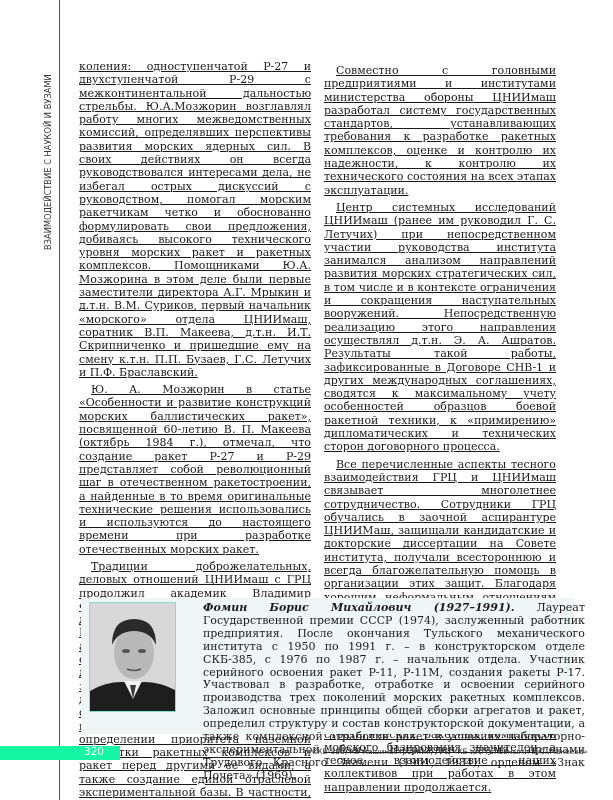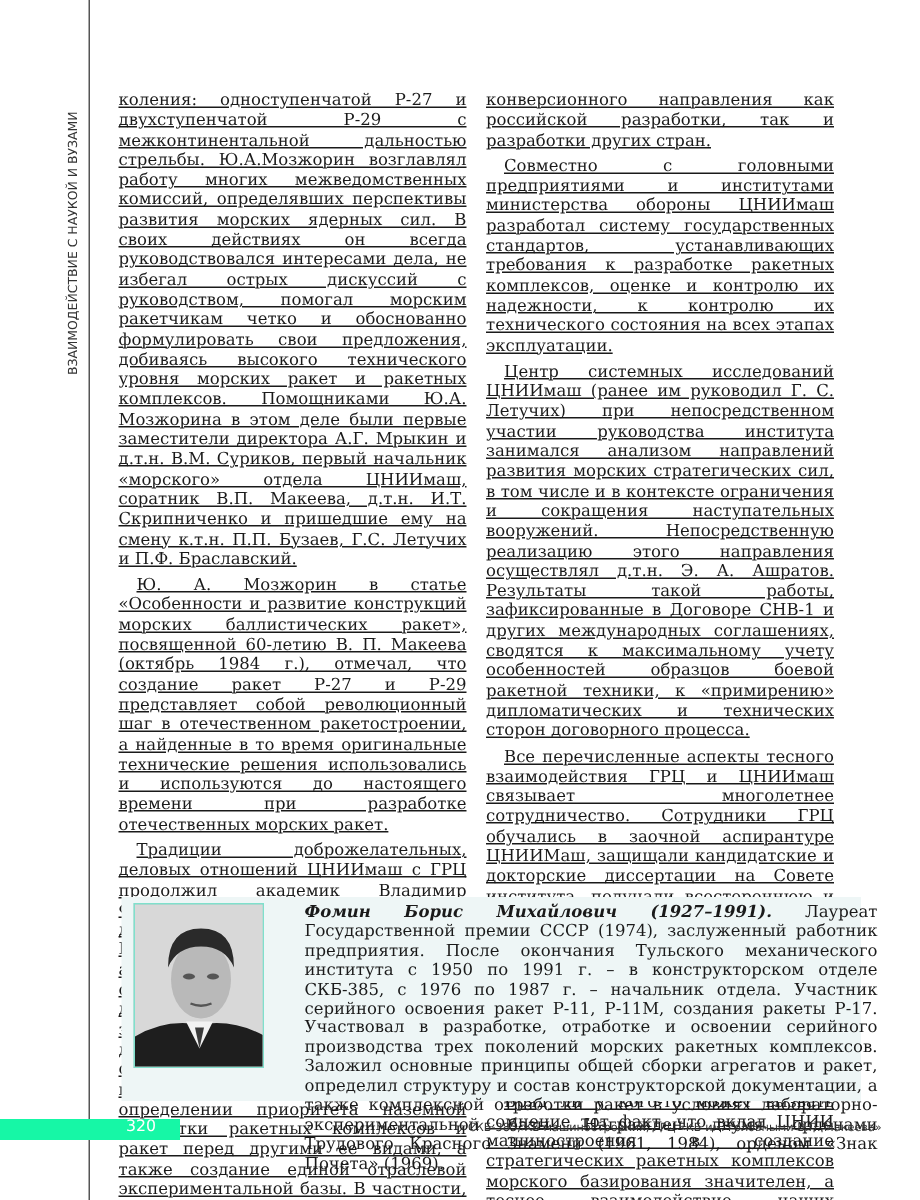--- a/index.html
+++ b/index.html
@@ -47,21 +47,20 @@
   <span>ВЗАИМОДЕЙСТВИЕ С НАУКОЙ И ВУЗАМИ</span>
 </div>
 
 <div class="col col-left">
   <p>коления: одноступенчатой Р-27 и двухступенчатой Р-29 с межконтинентальной дальностью стрельбы. Ю.А.Мозжорин возглавлял работу многих межведомственных комиссий, определявших перспективы развития морских ядерных сил. В своих действиях он всегда руководствовался интересами дела, не избегал острых дискуссий с руководством, помогал морским ракетчикам четко и обоснованно формулировать свои предложения, добиваясь высокого технического уровня морских ракет и ракетных комплексов. Помощниками Ю.А. Мозжорина в этом деле были первые заместители директора А.Г. Мрыкин и д.т.н. В.М. Суриков, первый начальник «морского» отдела ЦНИИмаш, соратник В.П. Макеева, д.т.н. И.Т. Скрипниченко и пришедшие ему на смену к.т.н. П.П. Бузаев, Г.С. Летучих и П.Ф. Браславский.</p>
   <p class="ind">Ю. А. Мозжорин в статье «Особенности и развитие конструкций морских баллистических ракет», посвященной 60-летию В. П. Макеева (октябрь 1984 г.), отмечал, что создание ракет Р-27 и Р-29 представляет собой революционный шаг в отечественном ракетостроении, а найденные в то время оригинальные технические решения использовались и используются до настоящего времени при разработке отечественных морских ракет.</p>
   <p class="ind">Традиции доброжелательных, деловых отношений ЦНИИмаш с ГРЦ продолжил академик Владимир Федорович Уткин, сменивший на посту директора Ю. А. Мозжорина. Возглавив в 2000 г. институт, академик Н. А. Анфимов – крупный специалист в области газовой динамики, теплообмена, тепловой защиты – продолжил сложившееся десятилетиями деловое сотрудничество с ГРЦ. ЦНИИмаш принадлежит ведущая роль в определении приоритета наземной отработки ракетных комплексов и ракет перед другими ее видами, а также создание единой отраслевой экспериментальной базы. В частности, экспериментальная база, имеющаяся в ГРЦ, практически готова к проведению наземной отработки компонентов ракетных и ракетно-космических комплексов, систем и изделий</p>
 </div>
 
 <div class="col col-right">
-  <p>конверсионного направления как российской разработки, так и разработки других стран.</p>
   <p class="ind">Совместно с головными предприятиями и институтами министерства обороны ЦНИИмаш разработал систему государственных стандартов, устанавливающих требования к разработке ракетных комплексов, оценке и контролю их надежности, к контролю их технического состояния на всех этапах эксплуатации.</p>
   <p class="ind">Центр системных исследований ЦНИИмаш (ранее им руководил Г. С. Летучих) при непосредственном участии руководства института занимался анализом направлений развития морских стратегических сил, в том числе и в контексте ограничения и сокращения наступательных вооружений. Непосредственную реализацию этого направления осуществлял д.т.н. Э. А. Ашратов. Результаты такой работы, зафиксированные в Договоре СНВ-1 и других международных соглашениях, сводятся к максимальному учету особенностей образцов боевой ракетной техники, к «примирению» дипломатических и технических сторон договорного процесса.</p>
   <p class="ind">Все перечисленные аспекты тесного взаимодействия ГРЦ и ЦНИИмаш связывает многолетнее сотрудничество. Сотрудники ГРЦ обучались в заочной аспирантуре ЦНИИМаш, защищали кандидатские и докторские диссертации на Совете института, получали всестороннюю и всегда благожелательную помощь в организации этих защит. Благодаря хорошим неформальным отношениям всегда можно получить необходимую техническую консультацию, что особенно ценно сейчас, когда каждый мелкий шаг в отношениях между предприятиями требует заключения контрактов и выплаты авансов.</p>
   <p class="ind">Вряд ли у кого-то может вызвать сомнение тот факт, что вклад ЦНИИ машиностроения в создание стратегических ракетных комплексов морского базирования значителен, а тесное взаимодействие наших коллективов при работах в этом направлении продолжается.</p>
 </div>
 
 <div class="bio">
   <div class="photo">
     <svg width="87" height="110" viewBox="0 0 87 110">
       <rect width="87" height="110" fill="#d8d8d8"></rect>

